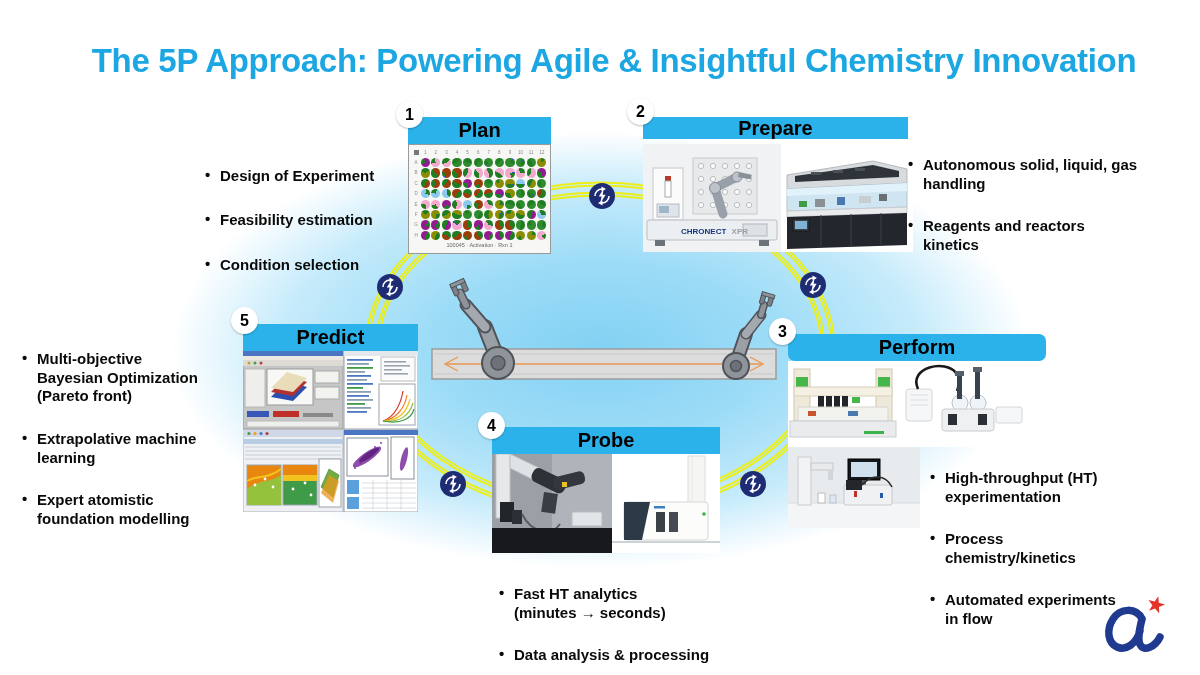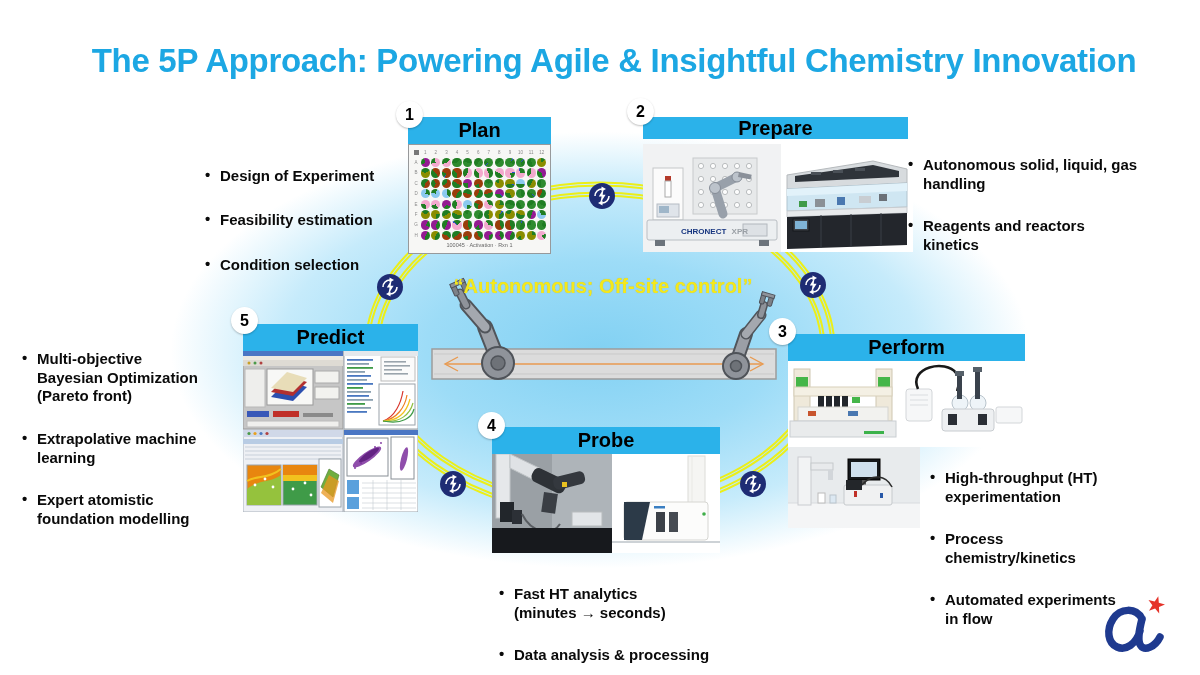--- a/index.html
+++ b/index.html
@@ -22,21 +22,21 @@
            font-size:15px;font-weight:700;line-height:1.25;white-space:pre-line;}
   .bullets li{position:relative;padding-left:17px;margin-bottom:5px;}
   .bullets li::before{content:"\2022";position:absolute;left:2px;top:-1px;}
   .b-plan{left:203px;top:148px;width:205px;} .b-plan li{margin-bottom:7px;}
   .b-prepare{left:906px;top:137px;width:240px;}
   .b-perform{left:928px;top:450px;width:215px;}
   .b-probe{left:497px;top:566px;width:250px;}
   .b-predict{left:20px;top:331px;width:210px;}
   .h-plan{left:408px;top:117px;width:143px;height:27px;}
   .h-prepare{left:643px;top:117px;width:265px;height:22px;}
-  .h-perform{left:788px;top:334px;width:237px;height:27px;}
+  .h-perform{left:788px;top:334px;width:258px;height:27px;border-radius:7px;}
   .h-probe{left:492px;top:427px;width:228px;height:27px;}
   .h-predict{left:243px;top:324px;width:175px;height:27px;}
   .n-plan{left:396px;top:101px;} .n-prepare{left:627px;top:98px;} .n-perform{left:769px;top:318px;}
   .n-probe{left:478px;top:412px;} .n-predict{left:231px;top:307px;}
   .layer{position:absolute;z-index:2;}
   
   .plate{left:408px;top:144px;width:143px;height:110px;background:#f7f7f5;border:1px solid #97999b;
          box-sizing:border-box;padding:2px 3px 0 3px;}
   .plate-grid{display:grid;grid-template-columns:8px repeat(12,1fr);grid-auto-rows:10.4px;}
   .plate-grid .lab{font-size:4.5px;color:#8a8a8a;display:flex;align-items:center;justify-content:center;}
@@ -141,21 +141,20 @@
           <path d="M6,13 a7,7 0 0 1 7,-7" stroke="#fff" stroke-width="1.6" fill="none"></path>
           <polygon points="12.5,3.6 17,6 12.5,8.4" fill="#fff"></polygon>
           <path d="M20,13 a7,7 0 0 1 -7,7" stroke="#fff" stroke-width="1.6" fill="none"></path>
           <polygon points="13.5,17.6 9,20 13.5,22.4" fill="#fff"></polygon>
           <polygon points="14.6,5.8 9.8,13.6 12.6,13.6 11.2,20.4 16.6,11.8 13.7,11.8" fill="#fff"></polygon>
         </g>
     </g>
   </svg>
 
   <div class="title">The 5P Approach: Powering Agile &amp; Insightful Chemistry Innovation</div>
-  <div class="quote">“Autonomous; Off-site control”</div>
 
   <div class="badge n-plan">1</div>
   <div class="hdr h-plan">Plan</div>
   <div class="layer plate">
     <div class="plate-grid" id="plate-grid">
         <div class="corner">
           <i></i>
         </div>
         <div class="lab">1</div>
         <div class="lab">2</div>

